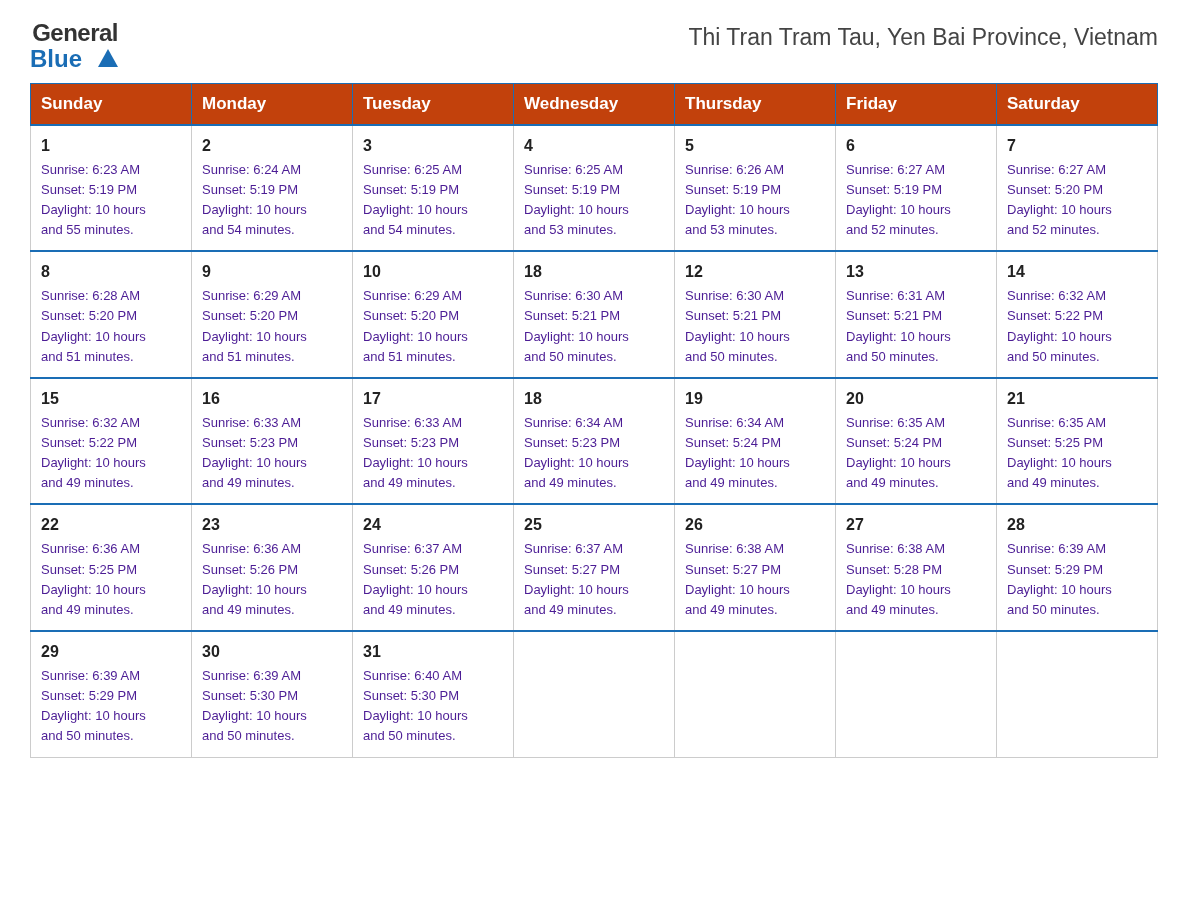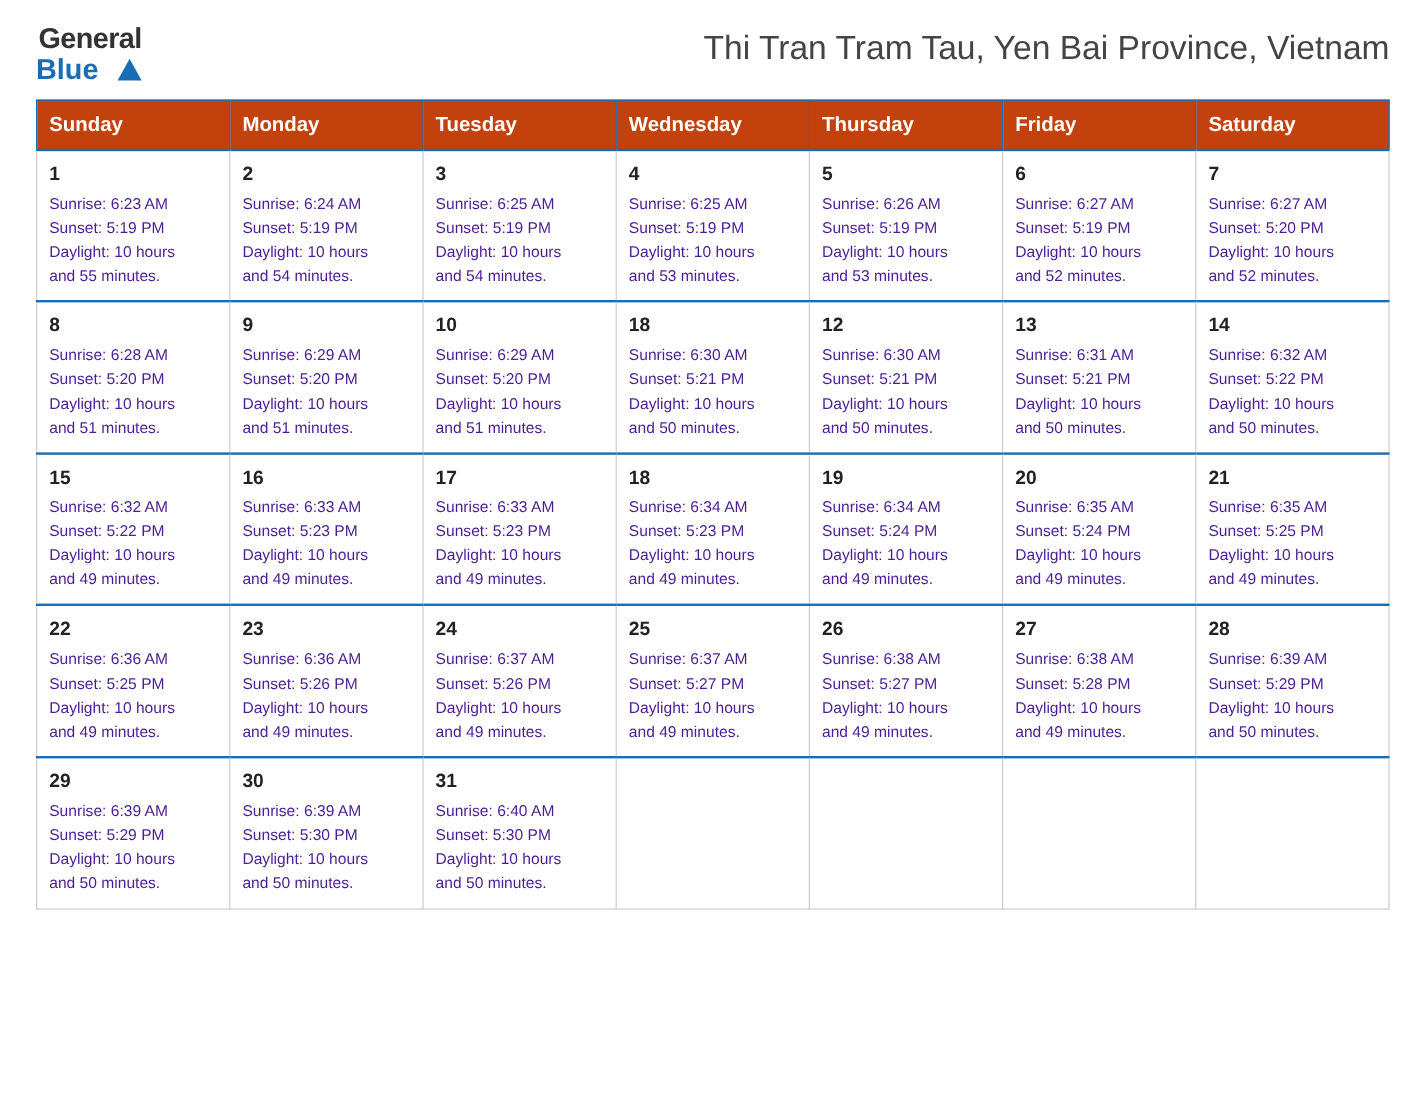--- a/index.html
+++ b/index.html
@@ -24,21 +24,21 @@
     .title-area {
       text-align: right;
     }
     .month-title {
       font-size: 52px;
       font-weight: bold;
       color: #222;
       line-height: 1.1;
     }
     .location-title {
-      font-size: 28px;
+      font-size: 23px;
       color: #444;
       margin-top: 4px;
     }
     .calendar {
       width: 100%;
       border-collapse: collapse;
       margin-top: 10px;
     }
     .calendar th {
       background-color: #c2410c;

